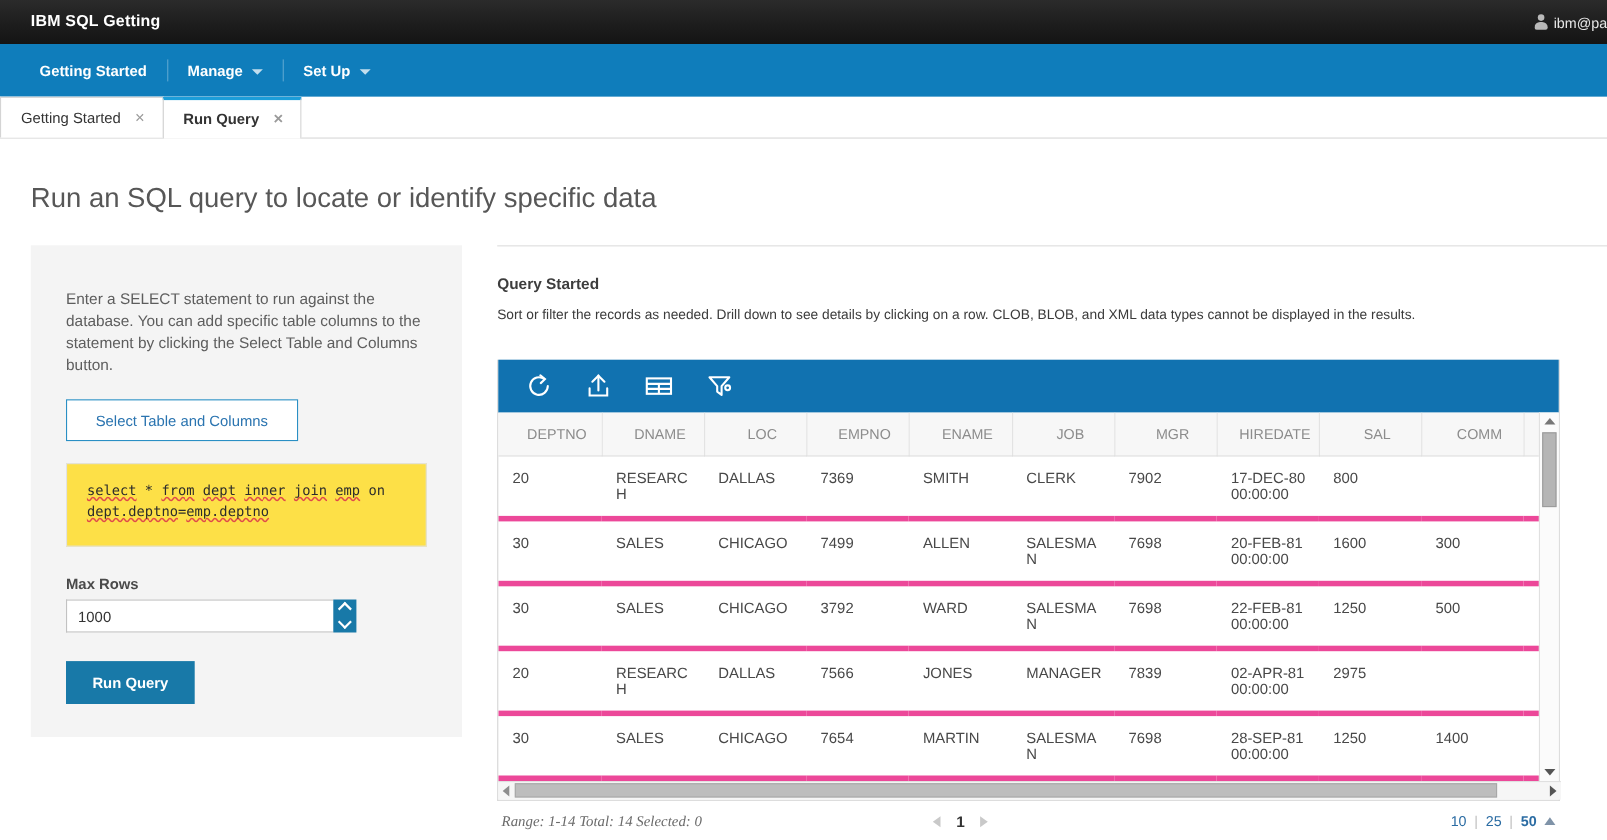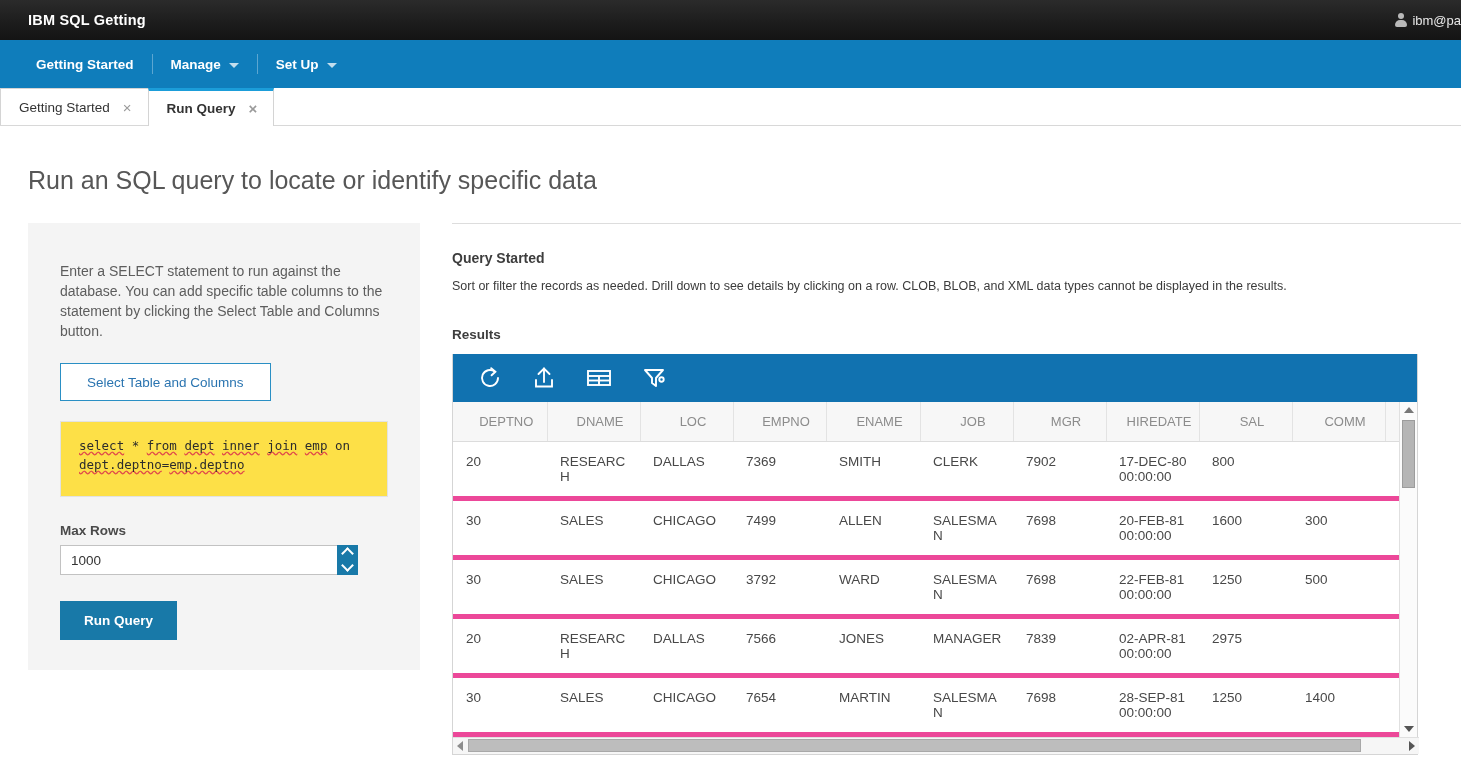--- a/index.html
+++ b/index.html
@@ -129,21 +129,21 @@
     text-decoration: underline;
     text-decoration-style: wavy;
     text-decoration-color: #e04a4a;
     text-decoration-skip-ink: none;
   }
   .field-label {
     font-size: 13.5px; font-weight: bold; color: #4a4a4a;
     margin: 26px 0 7px 0;
   }
   .spinner-wrap {
-    display: flex; width: 298px; height: 30px;
+    display: flex; width: 264px; height: 30px;
   }
   .spinner-input {
     flex: 1; border: 1px solid #c2c2c2; border-right: none;
     font-size: 13.5px; color: #333; padding: 0 10px;
     font-family: "Liberation Sans", sans-serif; outline: none;
     background: #fff;
   }
   .spinner-btns {
     width: 21px; background: #1879a8; display: flex;
     flex-direction: column; cursor: pointer;
@@ -364,21 +364,20 @@
           </div>
       </div>
     </div>
 
     <button class="btn-primary">Run Query</button>
   </div>
 
   <div class="right-pane">
     <div class="sec-title">Query Started</div>
     <div class="sec-desc">Sort or filter the records as needed. Drill down to see details by clicking on a row. CLOB, BLOB, and XML data types cannot be displayed in the results.</div>
-    <div class="sec-sub">Results</div>
 
     <div class="grid-wrap">
 
       <div class="grid-toolbar">
         <span class="tb-icon">
           <svg width="26" height="26" viewBox="0 0 26 26" fill="none" stroke="#ffffff" stroke-width="1.9" stroke-linecap="round">
             <path d="M21 13a8 8 0 1 1-3.3-6.5"></path>
             <polyline points="14.2,3.2 18.4,6.7 14.6,10.3" fill="none"></polyline>
           </svg>
         </span>

